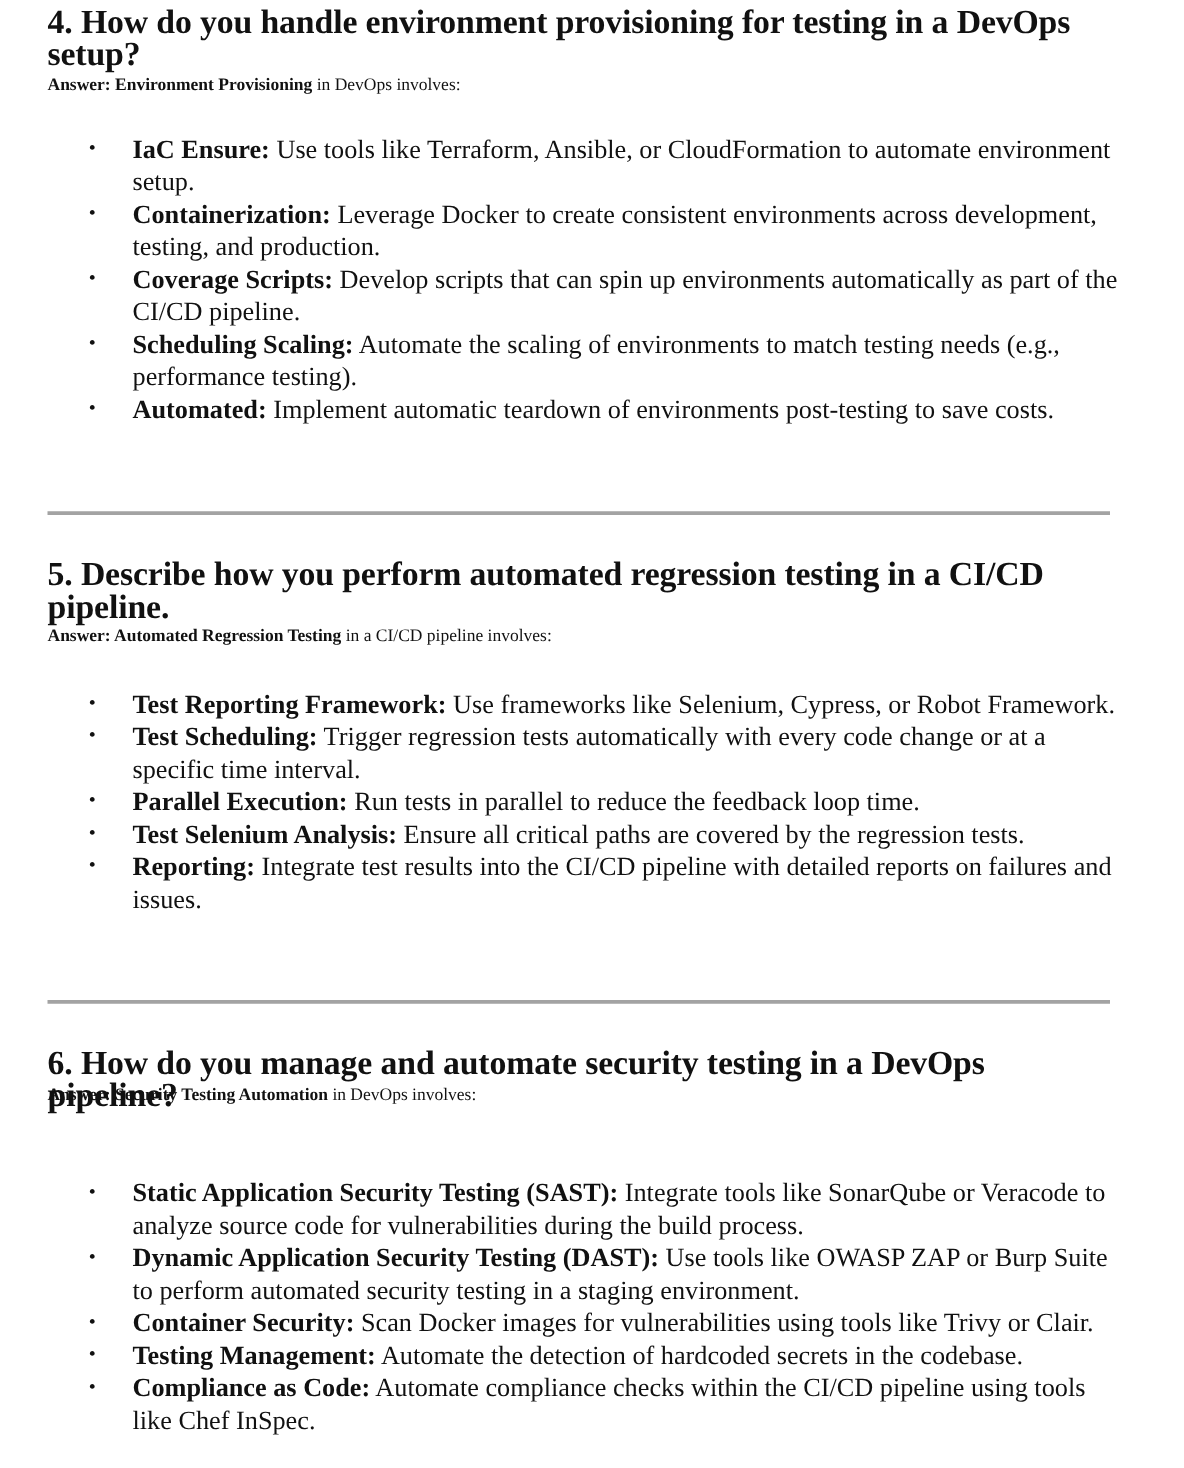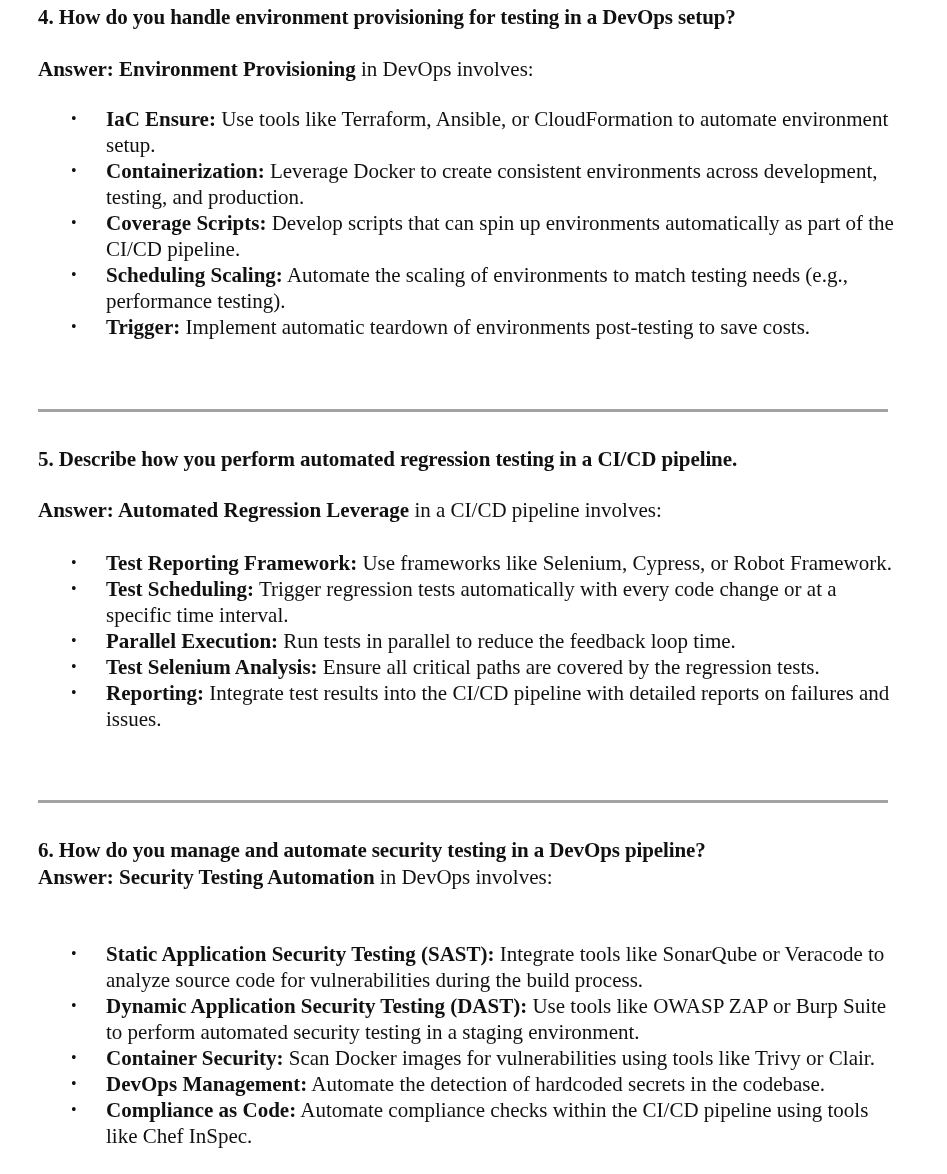--- a/index.html
+++ b/index.html
@@ -19,27 +19,27 @@
       position: absolute;
       left: 38px;
       top: 0;
       width: 850px;
     }
     .section {
       position: relative;
     }
     .question {
       font-weight: bold;
-      font-size: 21px;
+      font-size: 27px;
       line-height: 26px;
       margin: 0;
       letter-spacing: -0.1px;
     }
     .answer {
-      font-size: 21px;
+      font-size: 14px;
       line-height: 26px;
       margin: 0;
     }
     .answer b { font-weight: bold; }
     ul.items {
       list-style: none;
       margin: 0;
       padding: 0;
     }
     ul.items li {
@@ -73,47 +73,47 @@
   <div class="section">
     <p class="question" style="position:absolute; top:4px;">4. How do you handle environment provisioning for testing in a DevOps setup?</p>
     <p class="answer" style="position:absolute; top:56px;">
       <b>Answer: </b><b>Environment Provisioning</b><span> in DevOps involves:</span>
     </p>
     <ul class="items" style="position:absolute; top:106px; left:0;">
       <li><span class="bullet">•</span><b>IaC Ensure:</b><span> Use tools like Terraform, Ansible, or CloudFormation to automate environment setup.</span></li>
       <li><span class="bullet">•</span><b>Containerization:</b><span> Leverage Docker to create consistent environments across development, testing, and production.</span></li>
       <li><span class="bullet">•</span><b>Coverage Scripts:</b><span> Develop scripts that can spin up environments automatically as part of the CI/CD pipeline.</span></li>
       <li><span class="bullet">•</span><b>Scheduling Scaling:</b><span> Automate the scaling of environments to match testing needs (e.g., performance testing).</span></li>
-      <li><span class="bullet">•</span><b>Trigger:</b><span> Implement automatic teardown of environments post-testing to save costs.</span></li>
+      <li><span class="bullet">•</span><b>Automated:</b><span> Implement automatic teardown of environments post-testing to save costs.</span></li>
     </ul>
     <div class="rule" style="top:409px;"></div>
   </div>
 
   <div class="section">
     <p class="question" style="position:absolute; top:446px;">5. Describe how you perform automated regression testing in a CI/CD pipeline.</p>
     <p class="answer" style="position:absolute; top:497px;">
-      <b>Answer: </b><b>Automated Regression Leverage</b><span> in a CI/CD pipeline involves:</span>
+      <b>Answer: </b><b>Automated Regression Testing</b><span> in a CI/CD pipeline involves:</span>
     </p>
     <ul class="items" style="position:absolute; top:550px; left:0;">
       <li><span class="bullet">•</span><b>Test Reporting Framework:</b><span> Use frameworks like Selenium, Cypress, or Robot Framework.</span></li>
       <li><span class="bullet">•</span><b>Test Scheduling:</b><span> Trigger regression tests automatically with every code change or at a specific time interval.</span></li>
       <li><span class="bullet">•</span><b>Parallel Execution:</b><span> Run tests in parallel to reduce the feedback loop time.</span></li>
       <li><span class="bullet">•</span><b>Test Selenium Analysis:</b><span> Ensure all critical paths are covered by the regression tests.</span></li>
       <li><span class="bullet">•</span><b>Reporting:</b><span> Integrate test results into the CI/CD pipeline with detailed reports on failures and issues.</span></li>
     </ul>
     <div class="rule" style="top:800px;"></div>
   </div>
 
   <div class="section">
     <p class="question" style="position:absolute; top:837px;">6. How do you manage and automate security testing in a DevOps pipeline?</p>
     <p class="answer" style="position:absolute; top:864px;">
       <b>Answer: </b><b>Security Testing Automation</b><span> in DevOps involves:</span>
     </p>
     <ul class="items" style="position:absolute; top:941px; left:0;">
       <li><span class="bullet">•</span><b>Static Application Security Testing (SAST):</b><span> Integrate tools like SonarQube or Veracode to analyze source code for vulnerabilities during the build process.</span></li>
       <li><span class="bullet">•</span><b>Dynamic Application Security Testing (DAST):</b><span> Use tools like OWASP ZAP or Burp Suite to perform automated security testing in a staging environment.</span></li>
       <li><span class="bullet">•</span><b>Container Security:</b><span> Scan Docker images for vulnerabilities using tools like Trivy or Clair.</span></li>
-      <li><span class="bullet">•</span><b>DevOps Management:</b><span> Automate the detection of hardcoded secrets in the codebase.</span></li>
+      <li><span class="bullet">•</span><b>Testing Management:</b><span> Automate the detection of hardcoded secrets in the codebase.</span></li>
       <li><span class="bullet">•</span><b>Compliance as Code:</b><span> Automate compliance checks within the CI/CD pipeline using tools like Chef InSpec.</span></li>
     </ul>
   </div>
 
 </div>
 
 </body></html>

